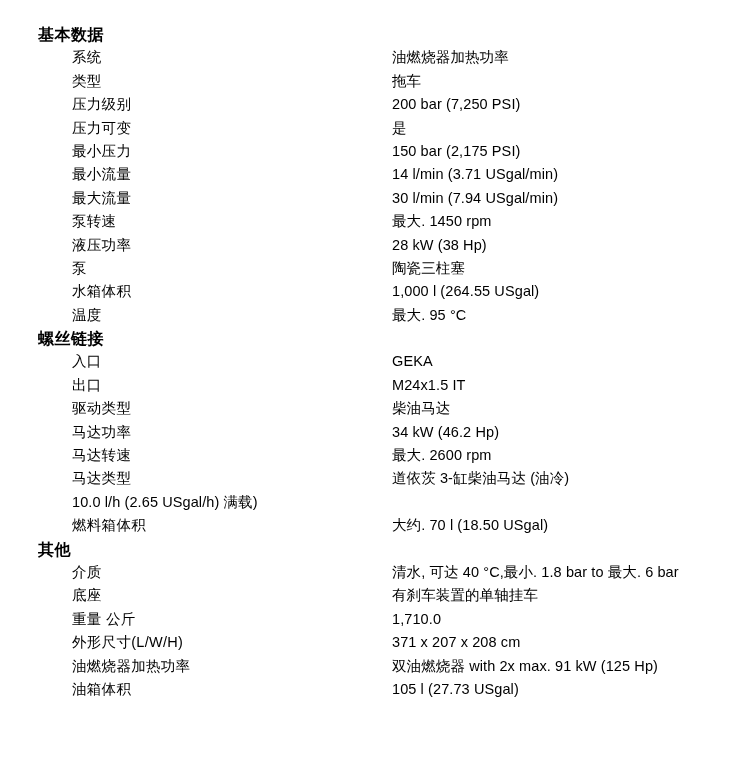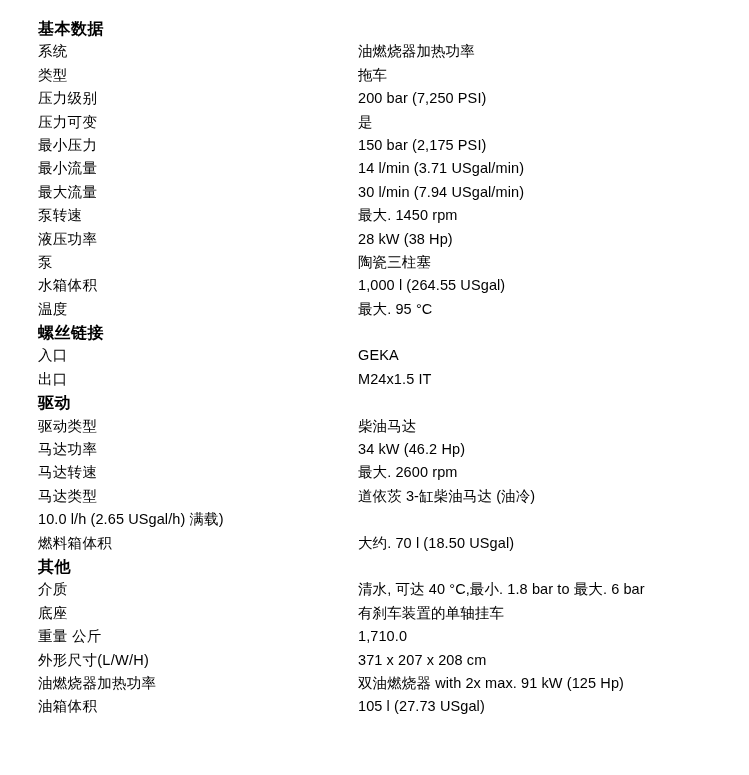--- a/index.html
+++ b/index.html
@@ -12,39 +12,40 @@
     overflow: hidden;
   }
   body {
     font-family: "Liberation Sans", "DejaVu Sans", sans-serif;
     color: #000000;
     -webkit-font-smoothing: antialiased;
   }
   .page {
     width: 604px;
     height: 775px;
-    padding: 17px 20px 0 38px;
+    padding: 23px 20px 0 38px;
     background: #ffffff;
   }
   .section { margin: 0; }
   .section-title {
     font-size: 16px;
     font-weight: 700;
     margin: 0;
     height: 23.4px;
     line-height: 23.4px;
     letter-spacing: 0.5px;
   }
   .row {
     display: flex;
     align-items: center;
     height: 23.4px;
     line-height: 23.4px;
     font-size: 14.5px;
     font-weight: 400;
+    margin-left: 34px;
   }
   .row .label {
     flex: 0 0 320px;
     width: 320px;
     white-space: nowrap;
     letter-spacing: 0.3px;
   }
   .row .value {
     flex: 1 1 auto;
     white-space: nowrap;
@@ -130,21 +131,20 @@
   </div>
 
   <div class="row">
     <span class="label">出口</span>
     <span class="value">M24x1.5 IT</span>
   </div>
 </div>
   </section>
 
   <section class="section">
-    <h2 class="section-title">驱动</h2>
     <div class="rows">
   <div class="row">
     <span class="label">驱动类型</span>
     <span class="value">柴油马达</span>
   </div>
 
   <div class="row">
     <span class="label">马达功率</span>
     <span class="value">34 kW (46.2 Hp)</span>
   </div>

